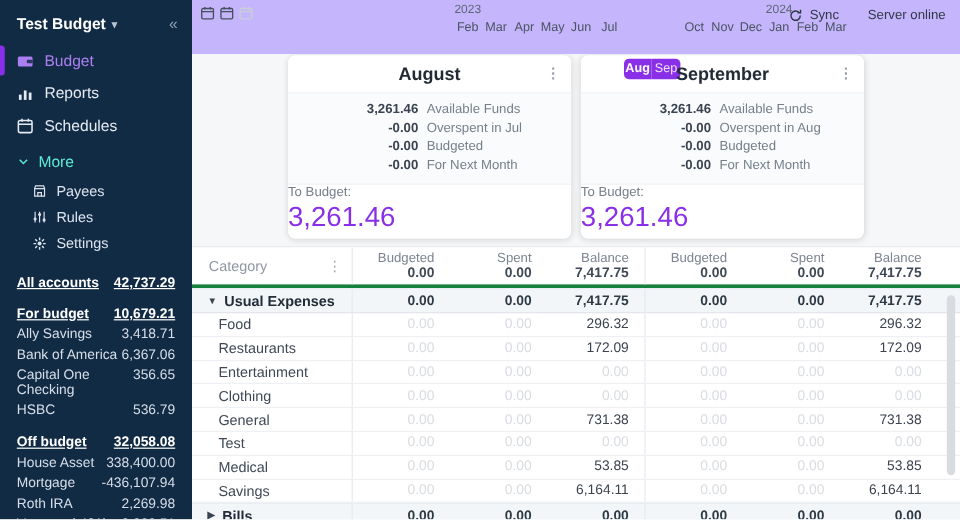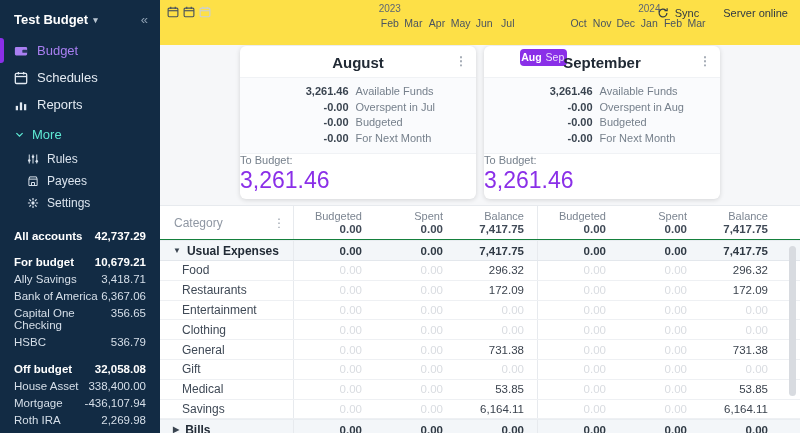--- a/index.html
+++ b/index.html
@@ -16,27 +16,27 @@
   .ic{display:inline-flex;width:14px;height:14px;align-items:center;justify-content:center;}
   .ic svg{width:100%;height:100%;}
   .nav-item.active{color:#a97ff2;}
   .nav-item.active::before{content:"";position:absolute;left:0;top:1px;bottom:1px;width:4px;background:#8a2fe8;border-radius:0 3px 3px 0;}
   .more-row{display:flex;align-items:center;gap:7px;padding:9px 14px 6px;color:#5eead4;}
   .more-row .ic{width:11px;height:11px;}
   .sub-item{display:flex;align-items:center;gap:8px;padding:4px 14px 4px 27px;font-size:12px;color:#dbe4ee;}
   .sub-item .ic{width:12px;height:12px;}
   .accounts{margin-top:13px;font-size:11.5px;}
   .acct-row{display:flex;justify-content:space-between;padding:2.5px 14px;color:#d6dfe9;}
-  .acct-row.hdr{font-weight:700;color:#fff;}
+  .acct-row.hdr{font-weight:700;color:#fff;text-decoration:underline;}
   .acct-row.all{margin-bottom:9px;}
   .acct-group{margin-bottom:10px;}
 
   
   .main{flex:1;display:flex;flex-direction:column;position:relative;background:#f6f7f9;min-width:0;}
-  .topbar{height:45px;background:#fde047;position:relative;flex:none;}
+  .topbar{height:45px;background:#c4b5fd;position:relative;flex:none;}
   .view-toggles{position:absolute;left:7px;top:4px;display:flex;gap:4px;}
   .vt{width:12px;height:12px;color:#46505c;}
   .vt.inactive{color:#c9cfd7;}
   .server-area{position:absolute;right:12px;top:7px;display:flex;gap:24px;font-size:11px;color:#2f3944;align-items:center;}
   .sync{display:flex;gap:6px;align-items:center;cursor:pointer;}
   .sync .ic{width:12px;height:12px;color:#2f3944;}
   .server{cursor:pointer;}
   .monthnav{position:absolute;left:218px;top:3px;display:flex;}
   .mcol{width:23.6px;display:flex;flex-direction:column;align-items:center;}
   .myear{height:12px;font-size:10px;color:#5d6673;line-height:12px;white-space:nowrap;}
@@ -54,21 +54,21 @@
   .card-summary{background:#fafbfd;border-top:1px solid #f0f2f5;border-bottom:1px solid #f0f2f5;padding:6px 0 7px;font-size:11px;}
   .cs-row{display:flex;line-height:15.5px;}
   .cs-amt{width:46%;text-align:right;font-weight:700;color:#3a4450;}
   .cs-lbl{margin-left:7px;color:#76808c;}
   .card-tb{flex:1;display:flex;flex-direction:column;justify-content:center;padding-bottom:5px;}
   .tb-label{font-size:11px;color:#76808c;}
   .tb-value{font-size:23px;color:#8a2fe8;margin-top:1px;cursor:pointer;}
 
   
   .tbl{flex:1;background:#fff;position:relative;overflow:hidden;border-top:1px solid #e7eaee;}
-  .thead{display:flex;height:34px;border-bottom:1px solid #15803d;}
+  .thead{display:flex;height:34px;border-bottom:3px solid #15803d;}
   .cat-col{width:133px;min-width:133px;display:flex;align-items:center;justify-content:space-between;padding:0 8px 0 14px;color:#8f97a3;font-size:12px;}
   .msec{width:244px;min-width:244px;border-left:1px solid #e7eaee;display:flex;}
   .hcol{flex:1;display:flex;flex-direction:column;justify-content:center;text-align:right;padding-right:13px;}
   .hname{font-size:11px;color:#7c8591;line-height:13px;}
   .hval{font-size:11.5px;font-weight:700;color:#3f4956;line-height:13px;}
   .trow{display:flex;height:19.8px;border-bottom:1px solid #eef0f3;}
   .trow .cat{width:133px;min-width:133px;padding-left:22px;display:flex;align-items:center;font-size:12px;color:#3f4956;cursor:pointer;}
   .trow .msec{align-items:center;}
   .c{flex:1;text-align:right;padding-right:13px;font-size:11.5px;color:#3b434e;cursor:pointer;}
   .c.faded{color:#d9dce1;}
@@ -97,67 +97,67 @@
             <svg viewBox="0 0 16 16">
               <rect x="1" y="3.5" width="14" height="9.5" rx="1.5" fill="currentColor"></rect>
               <rect x="9.5" y="6.5" width="5.5" height="3.5" rx="1" fill="#122b44" opacity=".85"></rect>
             </svg>
           </span>
           <span>Budget</span>
         </div>
         <div class="nav-item">
           <span class="ic">
             <svg viewBox="0 0 16 16">
+              <rect x="2" y="9" width="2.6" height="5" fill="currentColor"></rect>
+              <rect x="6.7" y="5" width="2.6" height="9" fill="currentColor"></rect>
+              <rect x="11.4" y="7" width="2.6" height="7" fill="currentColor"></rect>
+            </svg>
+          </span>
+          <span>Reports</span>
+        </div>
+        <div class="nav-item">
+          <span class="ic">
+            <svg viewBox="0 0 16 16">
               <rect x="1.5" y="2.8" width="13" height="11.5" rx="1.5" fill="none" stroke="currentColor" stroke-width="1.5"></rect>
               <path d="M1.5 6.3h13" stroke="currentColor" stroke-width="1.5"></path>
               <path d="M5 1v3M11 1v3" stroke="currentColor" stroke-width="1.5"></path>
             </svg>
           </span>
           <span>Schedules</span>
         </div>
-        <div class="nav-item">
-          <span class="ic">
-            <svg viewBox="0 0 16 16">
-              <rect x="2" y="9" width="2.6" height="5" fill="currentColor"></rect>
-              <rect x="6.7" y="5" width="2.6" height="9" fill="currentColor"></rect>
-              <rect x="11.4" y="7" width="2.6" height="7" fill="currentColor"></rect>
-            </svg>
-          </span>
-          <span>Reports</span>
-        </div>
       </nav>
     <div id="sb-more">
         <div class="more-row">
           <span class="ic">
             <svg viewBox="0 0 16 16">
               <path d="M3.5 6l4.5 4.5L12.5 6" fill="none" stroke="currentColor" stroke-width="1.8"></path>
             </svg>
           </span>
           <span>More</span>
+        </div>
+        <div class="sub-item">
+          <span class="ic">
+            <svg viewBox="0 0 16 16">
+              <path d="M2.5 5.5l1-3h9l1 3" fill="none" stroke="currentColor" stroke-width="1.3"></path>
+              <path d="M2.5 5.5h11V14h-11z" fill="none" stroke="currentColor" stroke-width="1.3"></path>
+              <path d="M6 14v-4h4v4" fill="none" stroke="currentColor" stroke-width="1.3"></path>
+            </svg>
+          </span>
+          <span>Payees</span>
         </div>
         <div class="sub-item">
           <span class="ic">
             <svg viewBox="0 0 16 16">
               <path d="M3 2v12M8 2v12M13 2v12" stroke="currentColor" stroke-width="1.3"></path>
               <circle cx="3" cy="10" r="1.7" fill="currentColor"></circle>
               <circle cx="8" cy="5" r="1.7" fill="currentColor"></circle>
               <circle cx="13" cy="11" r="1.7" fill="currentColor"></circle>
             </svg>
           </span>
           <span>Rules</span>
-        </div>
-        <div class="sub-item">
-          <span class="ic">
-            <svg viewBox="0 0 16 16">
-              <path d="M2.5 5.5l1-3h9l1 3" fill="none" stroke="currentColor" stroke-width="1.3"></path>
-              <path d="M2.5 5.5h11V14h-11z" fill="none" stroke="currentColor" stroke-width="1.3"></path>
-              <path d="M6 14v-4h4v4" fill="none" stroke="currentColor" stroke-width="1.3"></path>
-            </svg>
-          </span>
-          <span>Payees</span>
         </div>
         <div class="sub-item">
           <span class="ic">
             <svg viewBox="0 0 16 16">
               <circle cx="8" cy="8" r="2.2" fill="currentColor"></circle>
               <path d="M8 1.2v3M8 11.8v3M1.2 8h3M11.8 8h3M3.2 3.2l2.1 2.1M10.7 10.7l2.1 2.1M12.8 3.2l-2.1 2.1M5.3 10.7l-2.1 2.1" stroke="currentColor" stroke-width="1.6"></path>
             </svg>
           </span>
           <span>Settings</span>
         </div>
@@ -472,21 +472,21 @@
               <div class="c faded">0.00</div>
               <div class="c">731.38</div>
             </div>
             <div class="msec">
               <div class="c faded">0.00</div>
               <div class="c faded">0.00</div>
               <div class="c">731.38</div>
             </div>
           </div>
           <div class="trow">
-            <div class="cat">Gift</div>
+            <div class="cat">Test</div>
             <div class="msec">
               <div class="c faded">0.00</div>
               <div class="c faded">0.00</div>
               <div class="c faded">0.00</div>
             </div>
             <div class="msec">
               <div class="c faded">0.00</div>
               <div class="c faded">0.00</div>
               <div class="c faded">0.00</div>
             </div>

